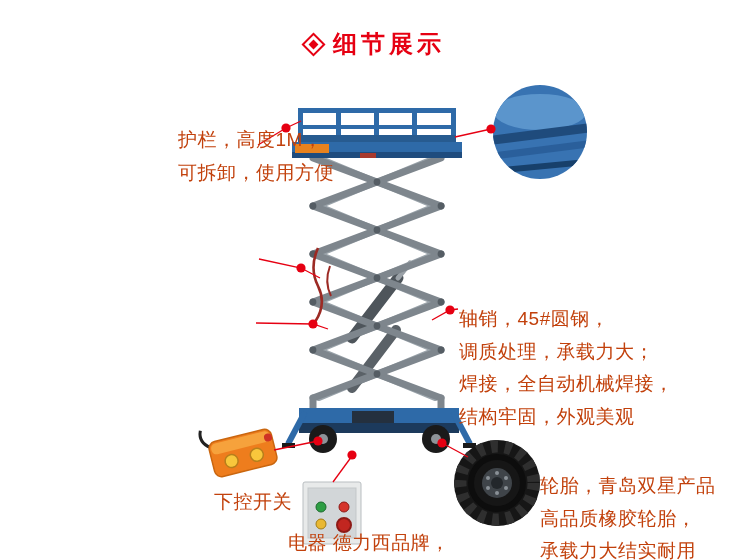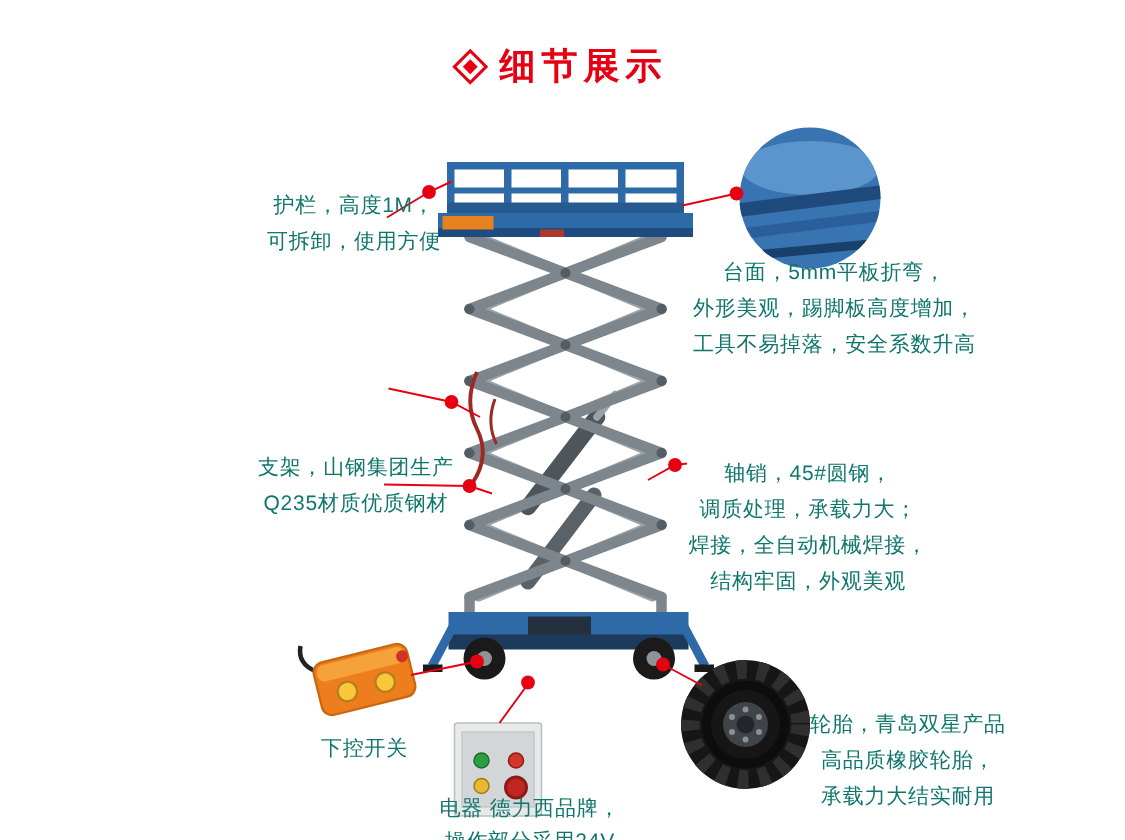--- a/index.html
+++ b/index.html
@@ -18,22 +18,22 @@
     width:17px; height:17px; transform:rotate(45deg);
     border:2.5px solid #e60012; position:relative; flex:0 0 auto;
   }
   .diamond-icon::after {
     content:""; position:absolute; inset:3px; background:#e60012;
   }
   .title-text {
     color:#e60012; font-size:24px; font-weight:bold; letter-spacing:4px;
   }
   .callout {
-    position:absolute; color:#0f766e; font-size:14px; line-height:1.72;
-    white-space:pre-line; letter-spacing:0.5px;text-align:center;
+    position:absolute; color:#c2410c; font-size:19px; line-height:1.72;
+    white-space:pre-line; letter-spacing:0.5px;
   }
   .co-guardrail { left:178px; top:108px; }
   .co-platform  { left:462px; top:153px; }
   .co-hose      { left:175px; top:216px; }
   .co-frame     { left:172px; top:283px; }
   .co-pin       { left:459px; top:287px; }
   .co-switch    { left:214px; top:470px; }
   .co-electric  { left:288px; top:512px; line-height:1.55; }
   .co-tire      { left:540px; top:454px; }
 </style>
@@ -211,25 +211,20 @@
     </g>
   </svg>
 
   <div class="title-row">
     <span class="diamond-icon"></span>
     <span class="title-text">细节展示</span>
   </div>
 
   <div class="callout co-guardrail">护栏，高度1M，
 可拆卸，使用方便</div>
-  <div class="callout co-platform">台面，5mm平板折弯，
-外形美观，踢脚板高度增加，
-工具不易掉落，安全系数升高</div>
-  <div class="callout co-frame">支架，山钢集团生产
-Q235材质优质钢材</div>
   <div class="callout co-pin">轴销，45#圆钢，
 调质处理，承载力大；
 焊接，全自动机械焊接，
 结构牢固，外观美观</div>
   <div class="callout co-switch">下控开关</div>
   <div class="callout co-electric">电器 德力西品牌，
 操作部分采用24V
 安全电压，使用安全</div>
   <div class="callout co-tire">轮胎，青岛双星产品
 高品质橡胶轮胎，

